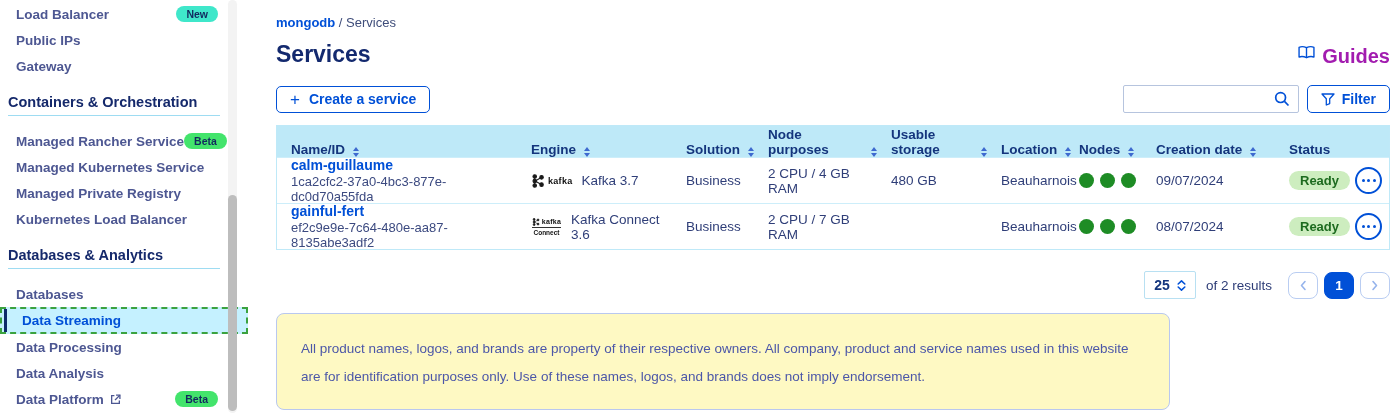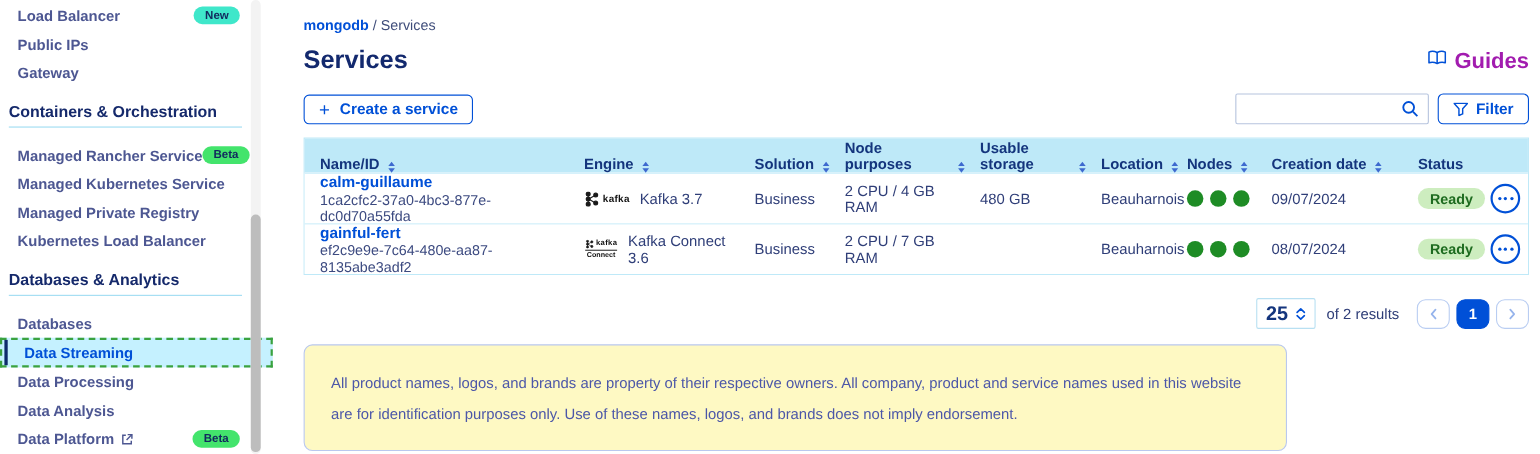--- a/index.html
+++ b/index.html
@@ -107,21 +107,21 @@
   .ellipsis-btn {
     width:27px; height:27px; border-radius:50%; border:2px solid #0050d7; background:#fff;
     display:flex; align-items:center; justify-content:center; gap:2.5px; cursor:pointer;
   }
   .ellipsis-btn b { width:3px; height:3px; border-radius:50%; background:#0050d7; }
   
   .pagination { margin-top:21px; width:1114px; display:flex; justify-content:flex-end; align-items:center; gap:10px; }
   .page-size {
     height:28px; min-width:52px; border:1px solid #b8e0f2; border-radius:2px; background:#fff;
     display:inline-flex; align-items:center; justify-content:center; gap:7px;
-    font-size:18px; font-weight:700; color:#14357d; padding:0 8px; cursor:pointer;
+    font-size:14px; font-weight:700; color:#14357d; padding:0 8px; cursor:pointer;
   }
   .results-text { font-size:13.5px; color:#2e3d77; }
   .pager { display:flex; gap:6px; margin-left:6px; }
   .pager-btn {
     width:30px; height:27px; border-radius:8px; border:1px solid #b9cdf2; background:#fff;
     display:flex; align-items:center; justify-content:center; cursor:pointer;
   }
   .pager-btn.active { background:#0050d7; border-color:#0050d7; color:#fff; font-size:13.5px; font-weight:700; }
   
   .disclaimer {

